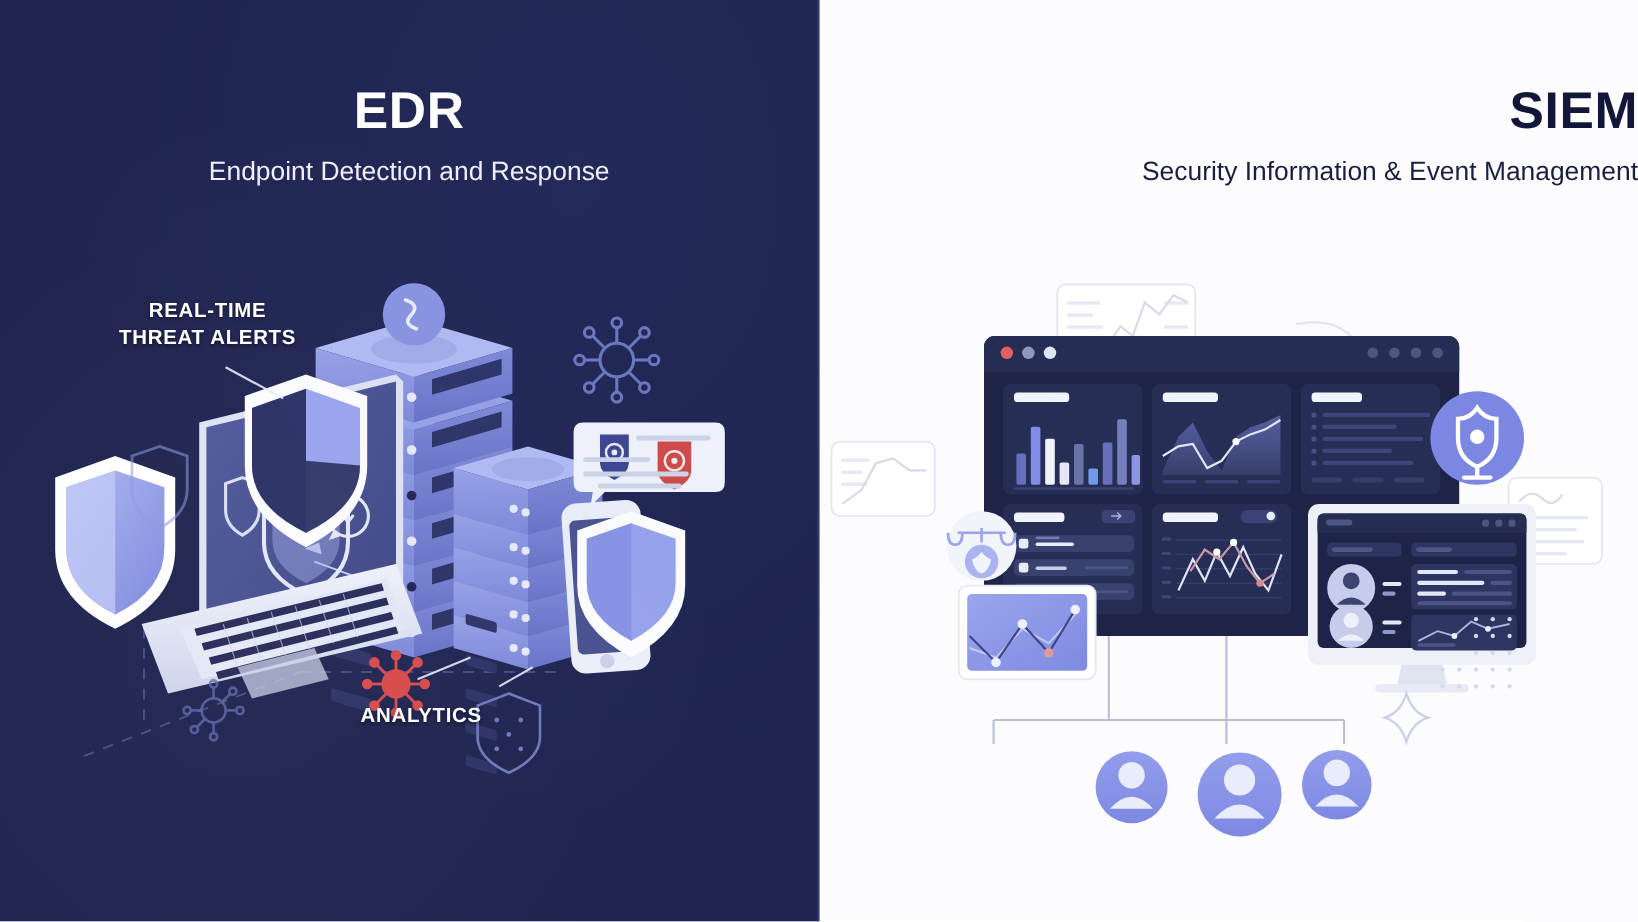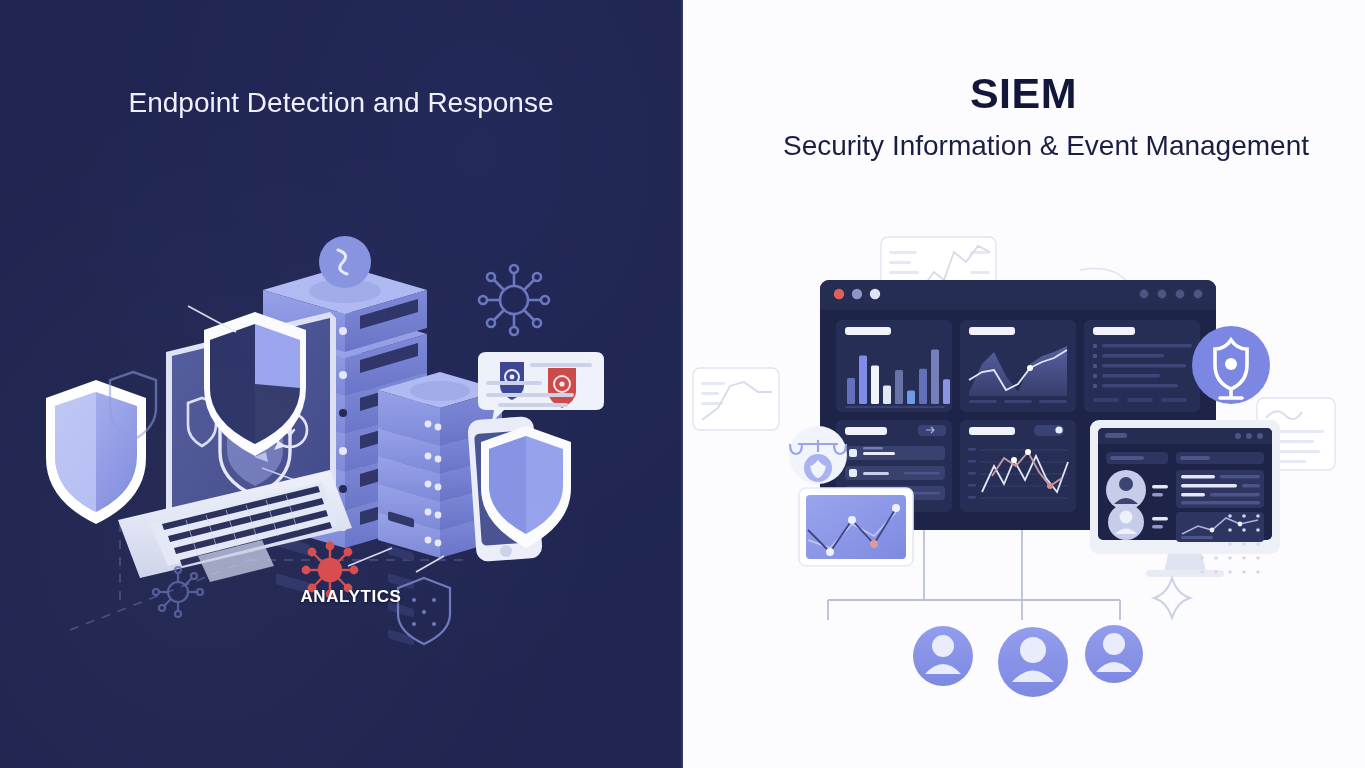--- a/index.html
+++ b/index.html
@@ -37,26 +37,26 @@
     background: linear-gradient(to right, #2b3160, #3a3f6b);
     z-index: 40;
   }
 
   
   .head { position: absolute; left: 0; right: 0; text-align: center; z-index: 20; }
   .head .ttl {
     font-size: 43px; font-weight: 700; letter-spacing: .5px; line-height: 1;
   }
   .head .sub {
-    font-size: 28px; font-weight: 400; line-height: 1.1; margin-top: 16px;
+    font-size: 22px; font-weight: 400; line-height: 1.1; margin-top: 16px;
   }
   .edr-head { top: 72px; }
   .edr-head .ttl { color: #ffffff; }
   .edr-head .sub { color: #eef0fb; }
-  .siem-head { top: 72px; }
+  .siem-head { top: 72px; text-align: right; }
   .siem-head .ttl { color: #12173a; }
   .siem-head .sub { color: #1a1f42; padding-left: 45px; }
 
   
   .callout {
     position: absolute; z-index: 25;
     color: #ffffff; font-size: 17px; font-weight: 700;
     letter-spacing: .6px; text-align: center; line-height: 1.35;
     text-shadow: 0 1px 3px rgba(0,0,0,.5);
   }
@@ -67,20 +67,21 @@
   .art { position: absolute; left: 0; top: 0; }
 </style>
 </head>
 <body>
 
 <div class="stage">
 
   <div class="panel-edr">
 
     <div class="head edr-head">
+      <div class="ttl">EDR</div>
       <div class="sub">Endpoint Detection and Response</div>
     </div>
 
     <svg class="art" width="682" height="768" viewBox="0 0 682 768">
       <defs>
         <linearGradient id="gSrvTop" x1="0" y1="0" x2="1" y2="1">
           <stop offset="0" stop-color="#aab4f0"></stop>
             <stop offset="1" stop-color="#8f9ae4"></stop>
         </linearGradient>
         <linearGradient id="gSrvL" x1="0" y1="0" x2="0" y2="1">
@@ -393,20 +394,24 @@
         </g>
       </g>
 
       <g stroke="#e9ecfb" stroke-width="1.8" fill="none" opacity=".9">
         <path d="M188 306 L236 332"></path>
         <path d="M348 566 L392 548"></path>
         <path d="M416 572 L444 556"></path>
       </g>
     </svg>
 
+    <div class="callout" id="lbl-alerts">
+      <div>REAL-TIME</div>
+      <div>THREAT ALERTS</div>
+    </div>
     <div class="callout" id="lbl-analytics">ANALYTICS</div>
   </div>
 
   <div class="panel-siem">
 
     <div class="head siem-head">
       <div class="ttl">SIEM</div>
       <div class="sub">Security Information &amp; Event Management</div>
     </div>
 

